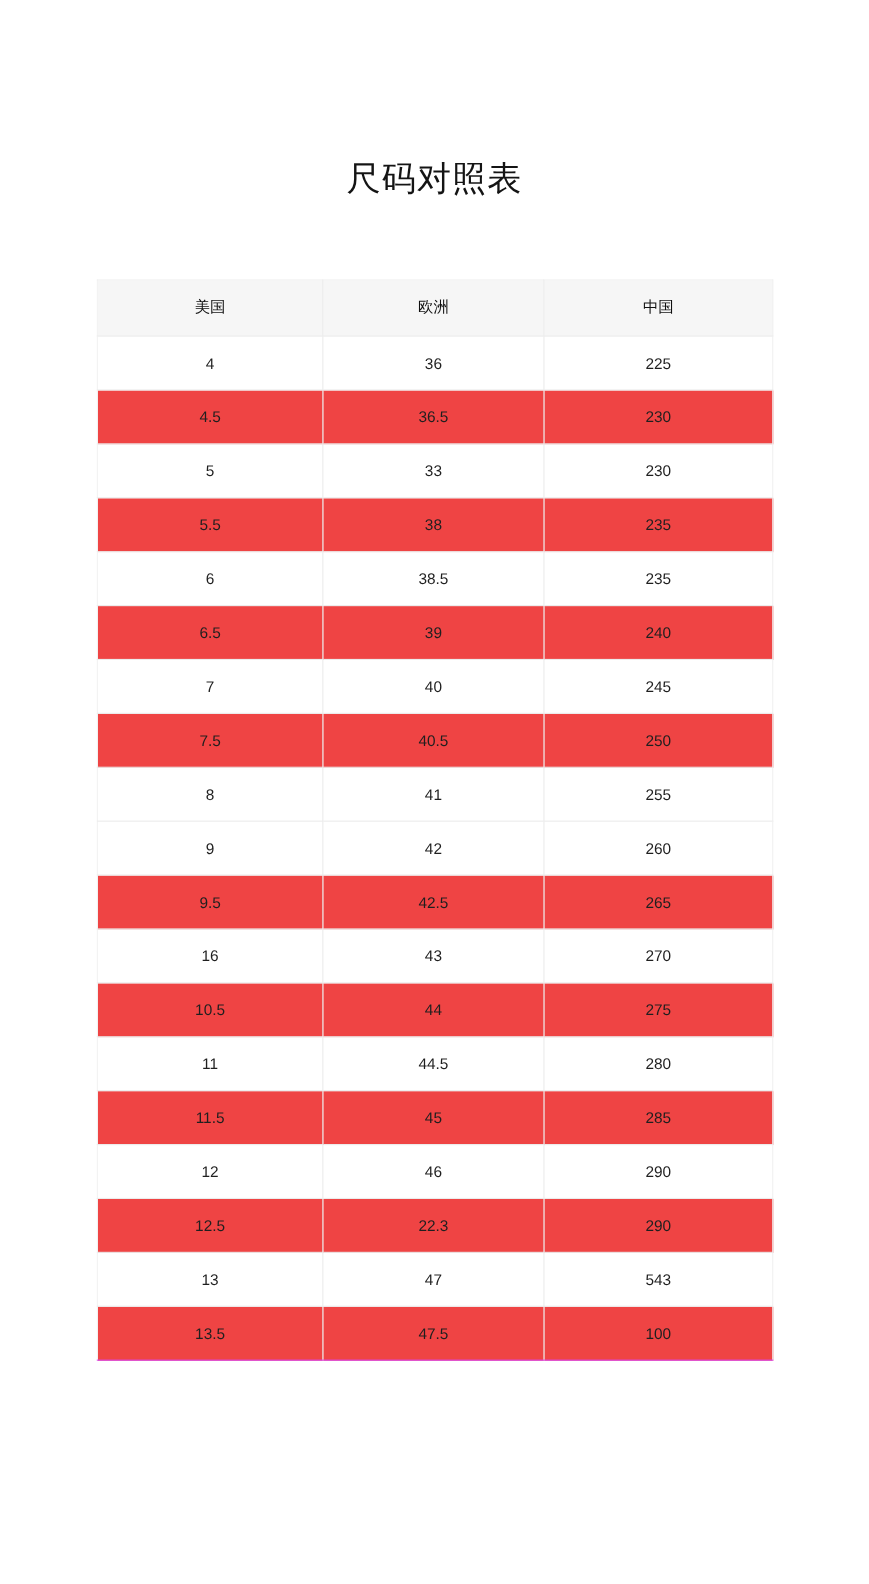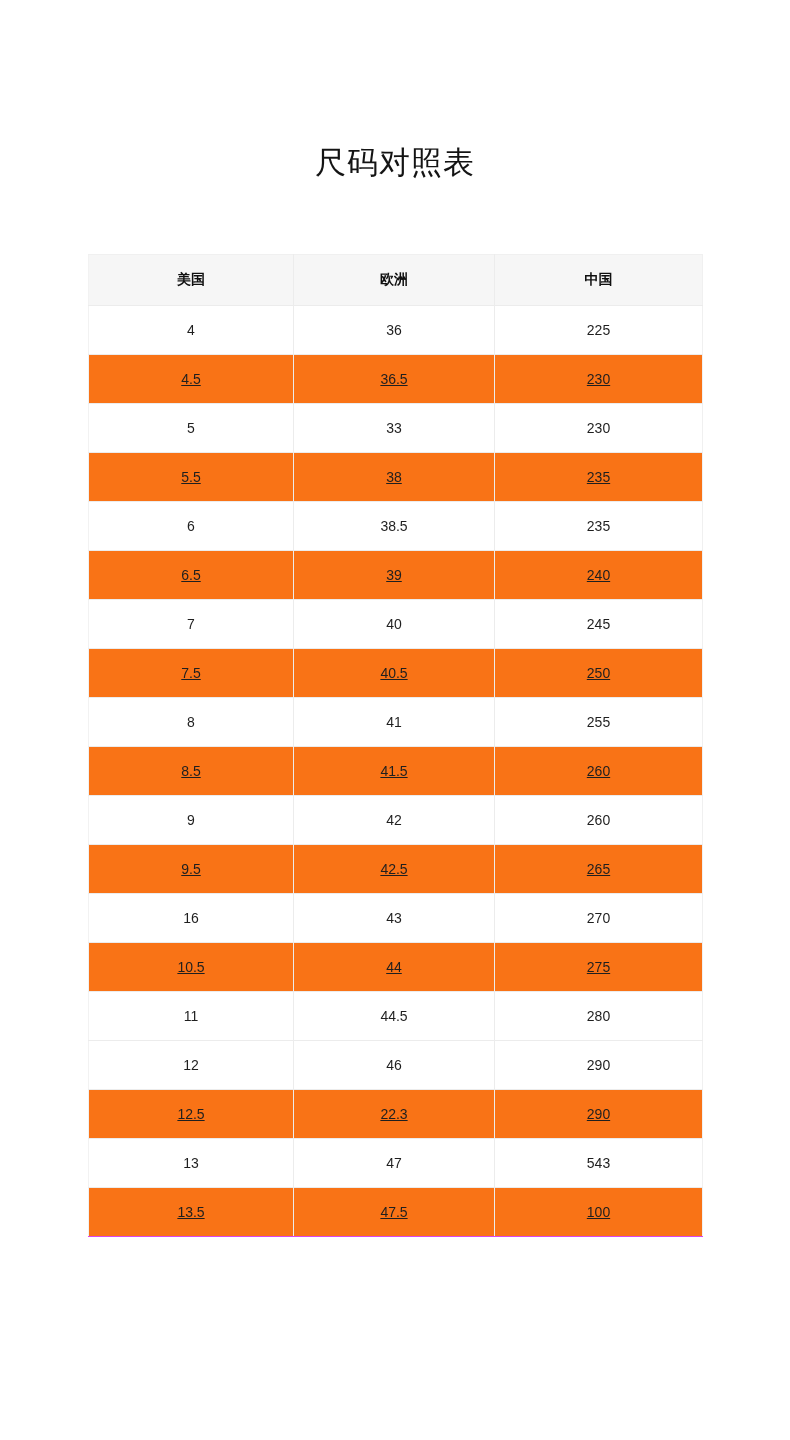--- a/index.html
+++ b/index.html
@@ -65,31 +65,30 @@
     box-sizing: border-box;
   }
   table.size-table th:last-child,
   table.size-table td:last-child {
     border-right: 1px solid #f0f0f0;
   }
   table.size-table thead th {
     height: 51px;
     background: #f6f6f6;
     font-size: 14px;
-    font-weight: 700;
+    font-weight: 400;
     color: #101010;
     border-top: 1px solid #f0f0f0;
     border-bottom: 1px solid #ececec;
   }
   table.size-table tbody tr.row-odd td {
     background: #ffffff;
   }
   table.size-table tbody tr.row-even td {
-    background: #f97316;
-    text-decoration: underline;
+    background: #ef4444;
   }
   table.size-table tbody tr:last-child td {
     border-bottom: 1px solid #d946ef;
   }
   table.size-table td.cell-first,
   table.size-table th.head-first {
     border-left: 1px solid #f2f2f2;
   }
 </style>
 </head>
@@ -152,25 +151,20 @@
           <tr class="row-even">
             <td class="cell-first">7.5</td>
             <td>40.5</td>
             <td>250</td>
           </tr>
           <tr class="row-odd">
             <td class="cell-first">8</td>
             <td>41</td>
             <td>255</td>
           </tr>
-          <tr class="row-even">
-            <td class="cell-first">8.5</td>
-            <td>41.5</td>
-            <td>260</td>
-          </tr>
           <tr class="row-odd">
             <td class="cell-first">9</td>
             <td>42</td>
             <td>260</td>
           </tr>
           <tr class="row-even">
             <td class="cell-first">9.5</td>
             <td>42.5</td>
             <td>265</td>
           </tr>
@@ -182,20 +176,25 @@
           <tr class="row-even">
             <td class="cell-first">10.5</td>
             <td>44</td>
             <td>275</td>
           </tr>
           <tr class="row-odd">
             <td class="cell-first">11</td>
             <td>44.5</td>
             <td>280</td>
           </tr>
+          <tr class="row-even">
+            <td class="cell-first">11.5</td>
+            <td>45</td>
+            <td>285</td>
+          </tr>
           <tr class="row-odd">
             <td class="cell-first">12</td>
             <td>46</td>
             <td>290</td>
           </tr>
           <tr class="row-even">
             <td class="cell-first">12.5</td>
             <td>22.3</td>
             <td>290</td>
           </tr>

